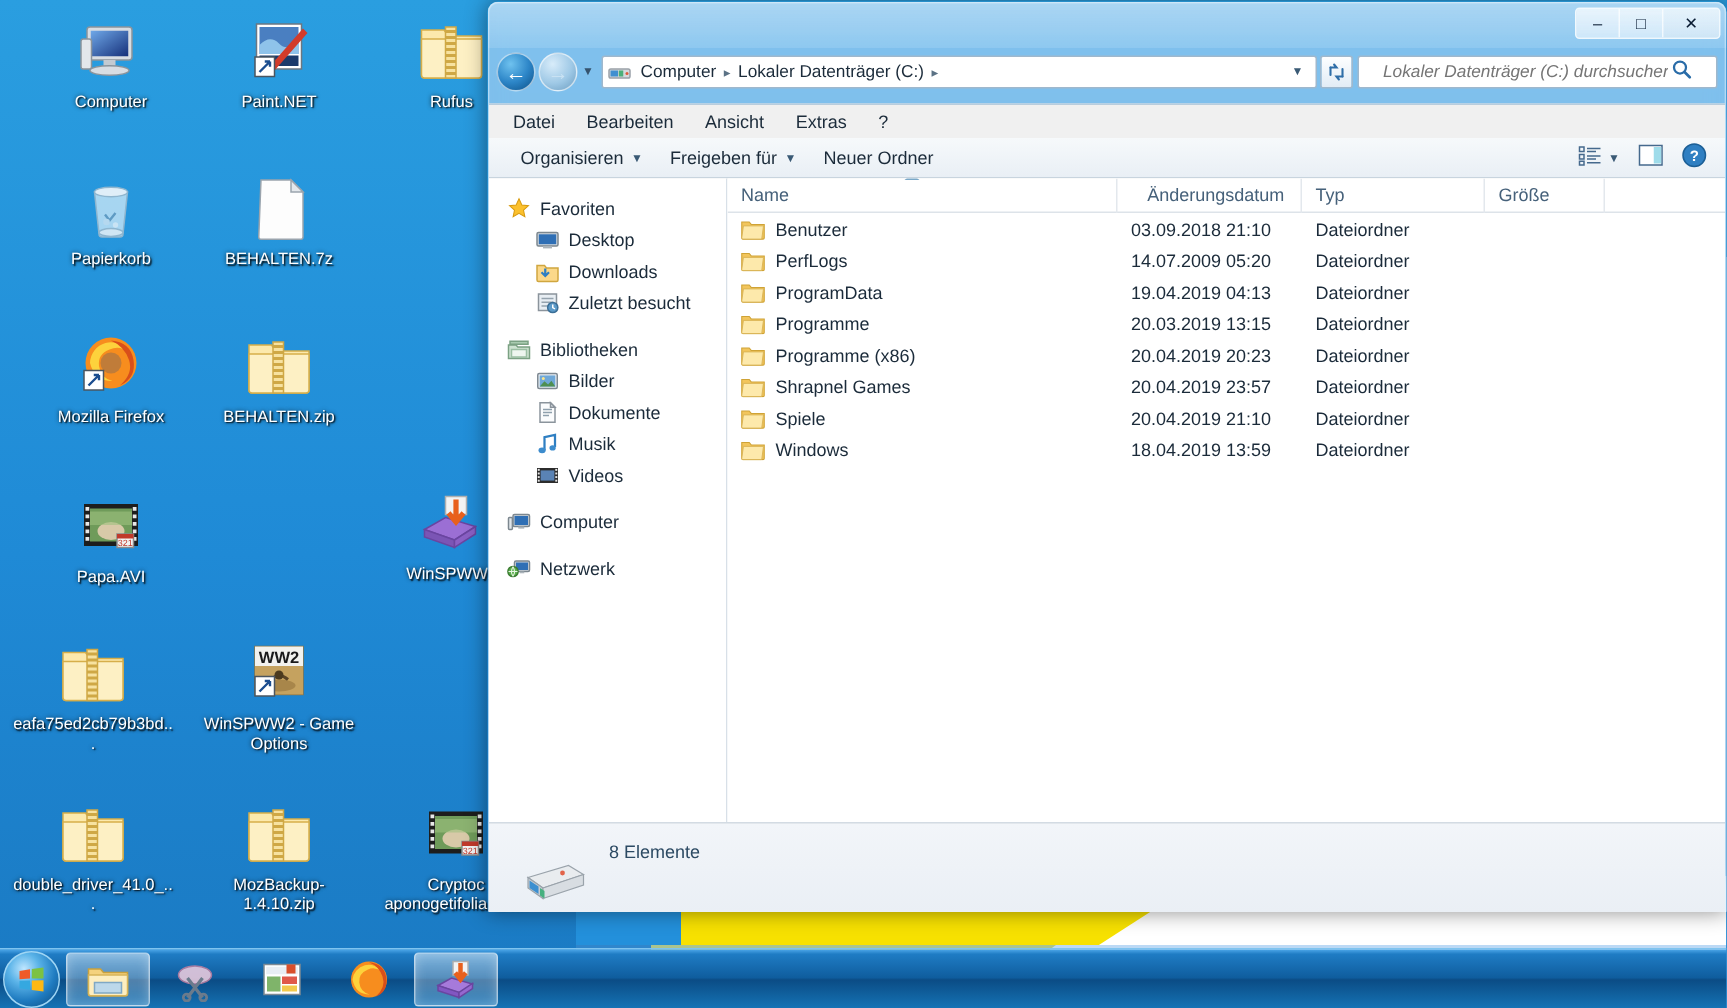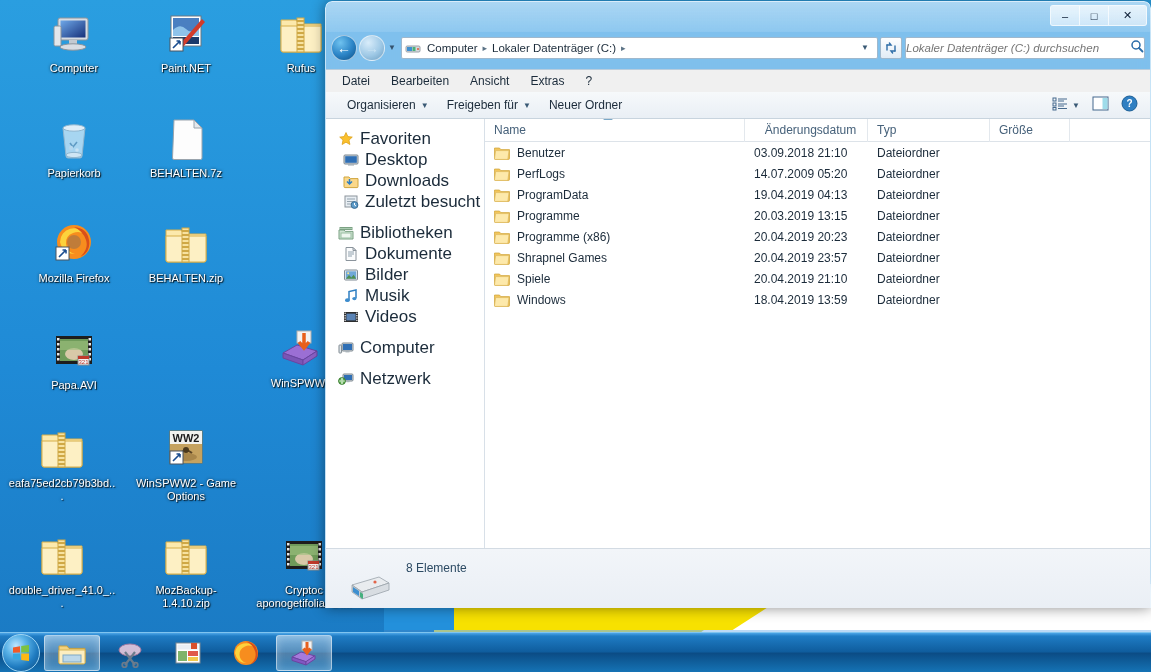--- a/index.html
+++ b/index.html
@@ -140,21 +140,21 @@
   #refreshbtn {
     width:22px; height:22px; margin-left:2px; flex:none;
     border:1px solid #9fb8cd; border-radius:2px;
     background: linear-gradient(180deg,#fdfeff,#e2ecf5);
     display:flex; align-items:center; justify-content:center;
     color:#2f6ea8; font-size:12px; cursor:default;
   }
   #searchbox {
     width:240px; height:22px; margin-left:3px; flex:none;
     border:1px solid #9fb8cd; border-radius:2px; background:#fff;
-    display:flex; align-items:center; padding:0 0;
+    display:flex; align-items:center; padding:0 16px;
   }
   #searchbox input {
     flex:1; border:none; outline:none; font-size:11.5px;
     font-style:italic; color:#7a7a7a;
     font-family:"Liberation Sans", sans-serif; background:transparent;
   }
   #searchbox .mag { color:#2a6ca8; font-size:13px; margin-left:2px; }
 
   
   #client {
@@ -181,28 +181,28 @@
   #toolbar .caret { font-size:8px; color:#3a5a75; }
   #toolbar .spacer { flex:1; }
   #toolbar .icobtn { padding:2px 6px; display:flex; align-items:center; gap:4px; cursor:default; }
 
   
   #panes { position:absolute; left:0; top:49px; right:0; bottom:60px; display:flex; background:#fff; }
   #navpane {
     width:159px; flex:none; background:#fff;
     border-right:1px solid #d8e0e8;
     padding-top:9px; overflow:hidden;
-    font-size:17px; color:#1b2b3a;
+    font-size:12px; color:#1b2b3a;
   }
   .navgroup { margin-bottom:10px; }
   .navitem {
     height:21px; display:flex; align-items:center; gap:6px;
     padding-left:12px; cursor:default; white-space:nowrap;
   }
-  .navitem.child { padding-left:17px; }
+  .navitem.child { padding-left:31px; }
   .navitem.selected {
     background: linear-gradient(180deg,#f4f8fc,#e8f1f8);
     border-top:1px solid #dde8f1; border-bottom:1px solid #dde8f1;
   }
   .navitem .ni { width:16px; height:16px; flex:none; position:relative; }
 
   #listpane { flex:1; background:#fff; position:relative; overflow:hidden; }
   #colhead {
     height:23px; display:flex; align-items:center;
     border-bottom:1px solid #dde3e9;
@@ -652,36 +652,36 @@
             <div class="navitem">
               <span class="ni"><svg width="16" height="16" viewBox="0 0 16 16">
                   <path d="M1 5 h5 l1.2 1.4 h7.8 v7.6 H1 Z" fill="#cfe3d2" stroke="#7ba183"></path>
                   <rect x="2" y="2.5" width="12" height="2" fill="#a9cbb0" stroke="#7ba183"></rect>
                   <rect x="3" y="8" width="10" height="5" fill="#eef6ef" stroke="#9bbfa3"></rect>
                 </svg></span>
               <span>Bibliotheken</span>
             </div>
             <div class="navitem child">
               <span class="ni"><svg width="16" height="16" viewBox="0 0 16 16">
+                  <rect x="1.5" y="3" width="13" height="10" rx="1" fill="#e9eef3" stroke="#7f8a93"></rect>
+                  <rect x="2.8" y="4.3" width="10.4" height="7.4" fill="#6fa8d8"></rect>
+                  <path d="M2.8 11.7 l3.2 -3.6 l2.4 2.3 l2.2 -2.6 l2.6 3.9 Z" fill="#4e8f52"></path>
+                  <circle cx="5.2" cy="6.3" r="1" fill="#fde58a"></circle>
+                </svg></span>
+              <span>Bilder</span>
+            </div>
+            <div class="navitem child">
+              <span class="ni"><svg width="16" height="16" viewBox="0 0 16 16">
                   <path d="M3 1.5 h7 l3 3 v10 H3 Z" fill="#fbfcfd" stroke="#8b949c"></path>
                   <path d="M10 1.5 l3 3 h-3 Z" fill="#e2e7eb" stroke="#8b949c"></path>
                   <line x1="5" y1="6" x2="11" y2="6" stroke="#8fa0ad"></line>
                   <line x1="5" y1="8" x2="11" y2="8" stroke="#8fa0ad"></line>
                   <line x1="5" y1="10" x2="9" y2="10" stroke="#8fa0ad"></line>
                 </svg></span>
               <span>Dokumente</span>
-            </div>
-            <div class="navitem child">
-              <span class="ni"><svg width="16" height="16" viewBox="0 0 16 16">
-                  <rect x="1.5" y="3" width="13" height="10" rx="1" fill="#e9eef3" stroke="#7f8a93"></rect>
-                  <rect x="2.8" y="4.3" width="10.4" height="7.4" fill="#6fa8d8"></rect>
-                  <path d="M2.8 11.7 l3.2 -3.6 l2.4 2.3 l2.2 -2.6 l2.6 3.9 Z" fill="#4e8f52"></path>
-                  <circle cx="5.2" cy="6.3" r="1" fill="#fde58a"></circle>
-                </svg></span>
-              <span>Bilder</span>
             </div>
             <div class="navitem child">
               <span class="ni"><svg width="16" height="16" viewBox="0 0 16 16">
                   <path d="M6 12 V3.5 l7 -1.6 V10" stroke="#2f7fc2" stroke-width="1.5" fill="none"></path>
                   <ellipse cx="4.4" cy="12.2" rx="2.4" ry="1.9" fill="#3d8ccd"></ellipse>
                   <ellipse cx="11.4" cy="10.6" rx="2.1" ry="1.7" fill="#3d8ccd"></ellipse>
                 </svg></span>
               <span>Musik</span>
             </div>
             <div class="navitem child">

